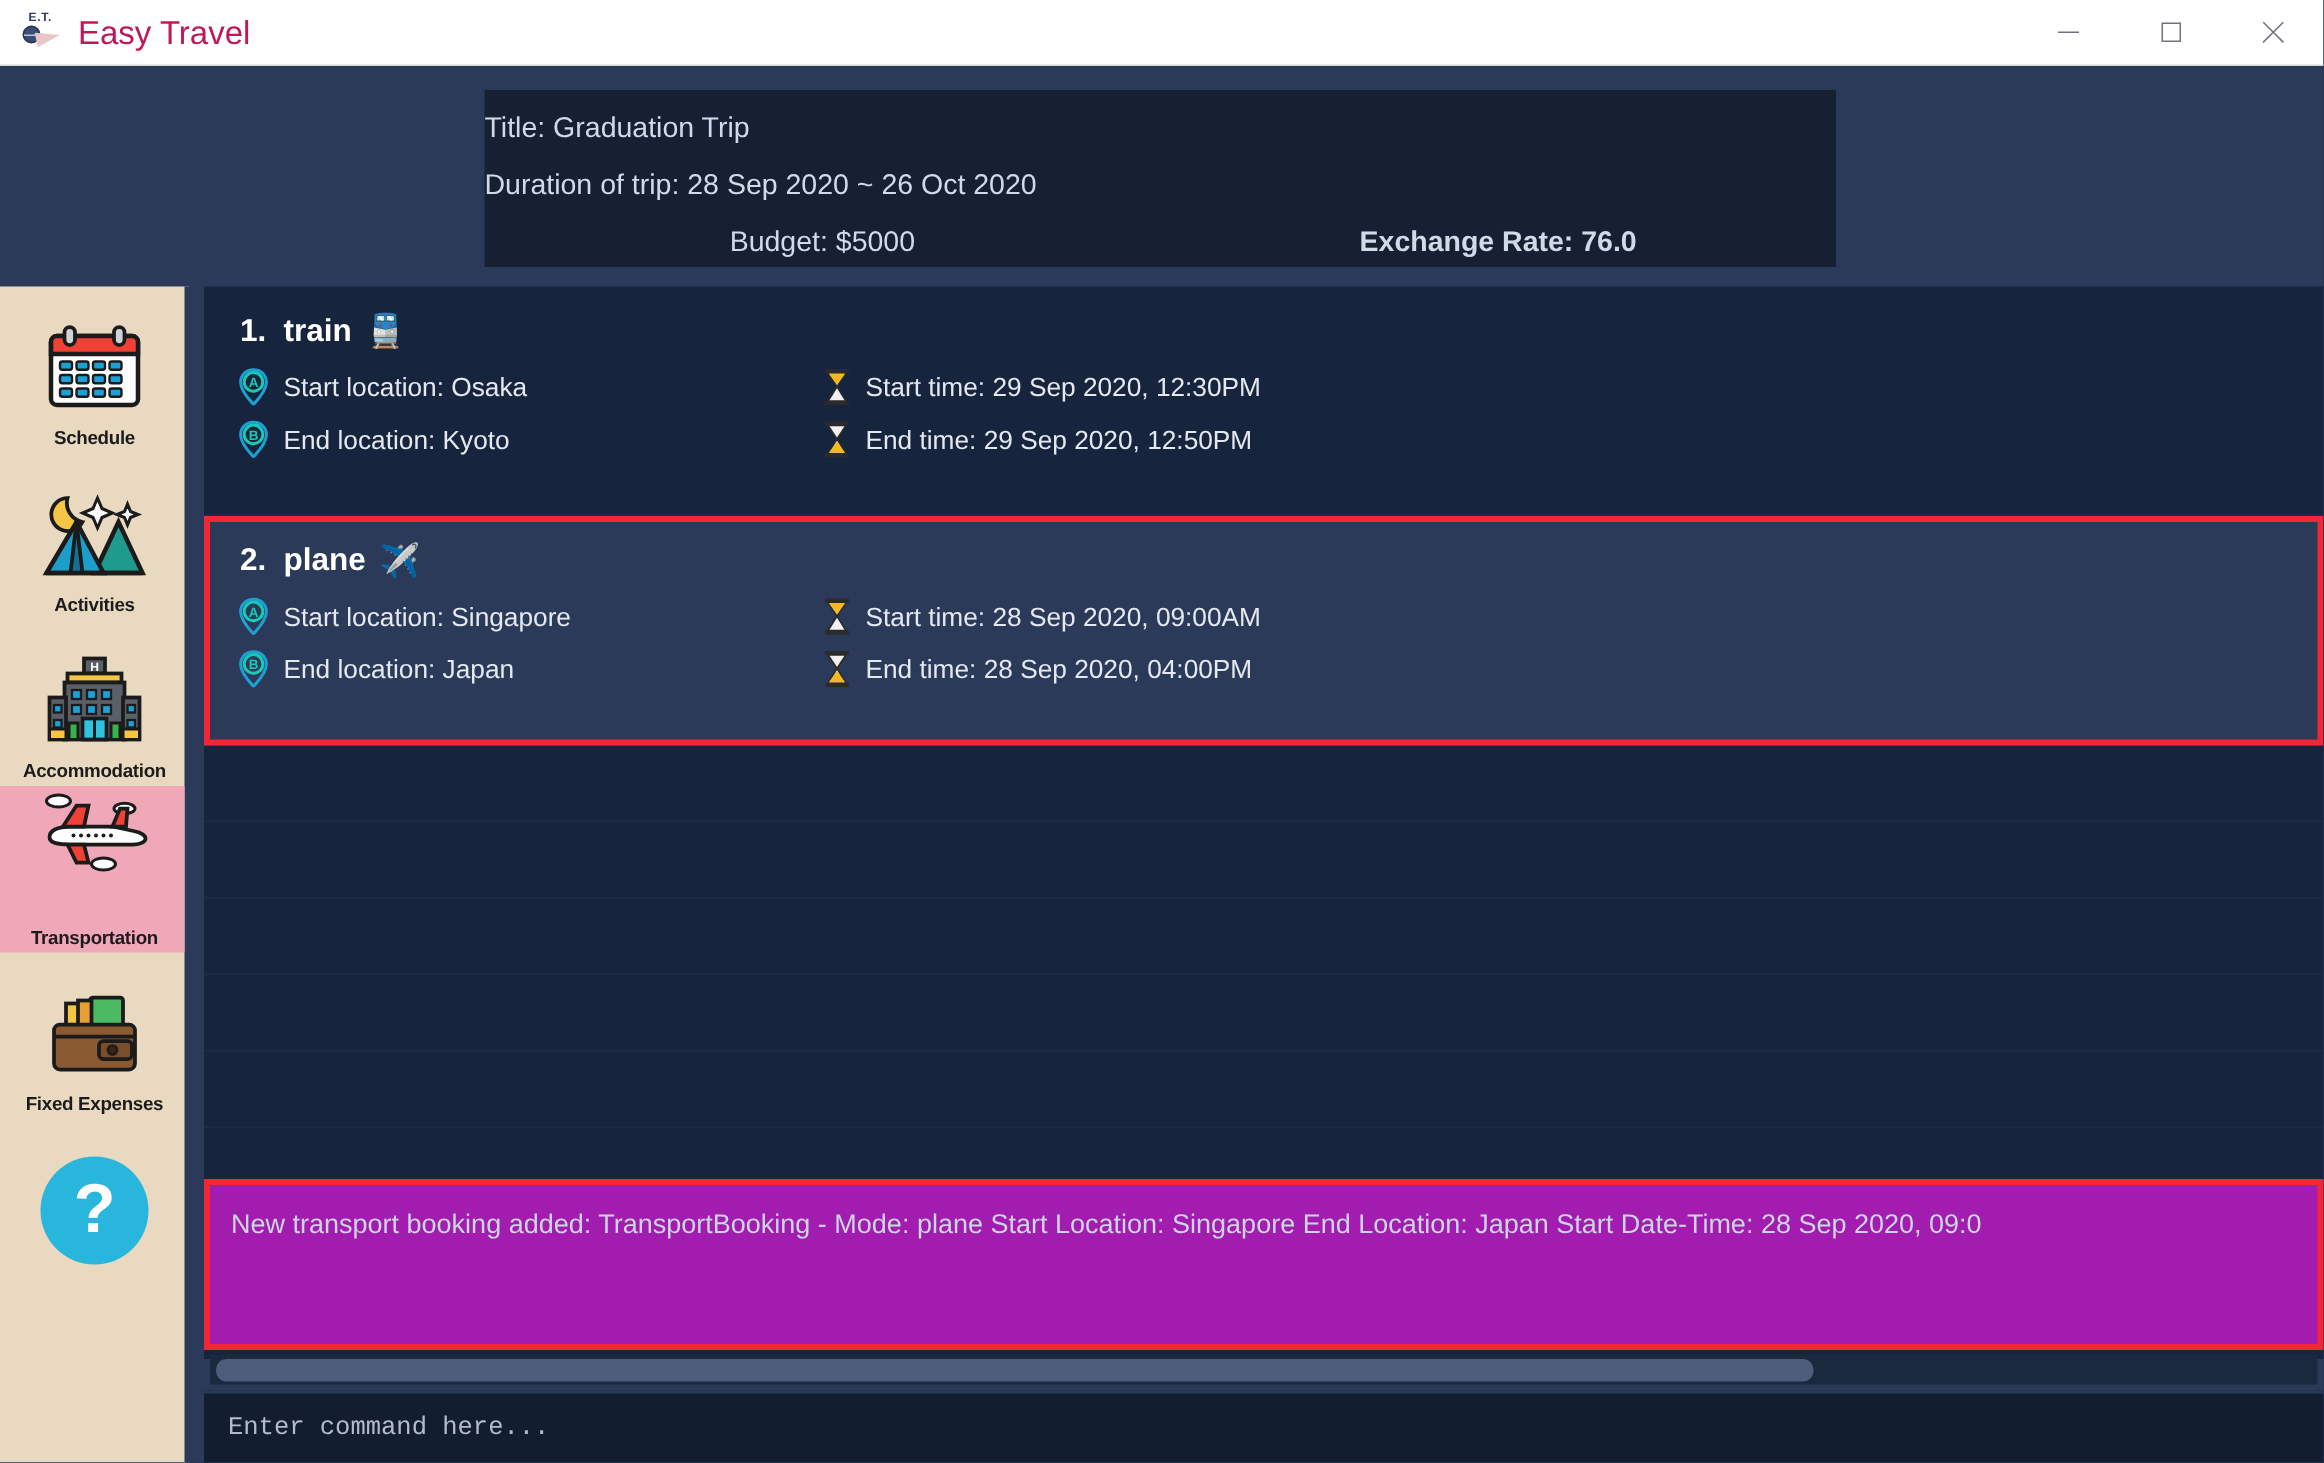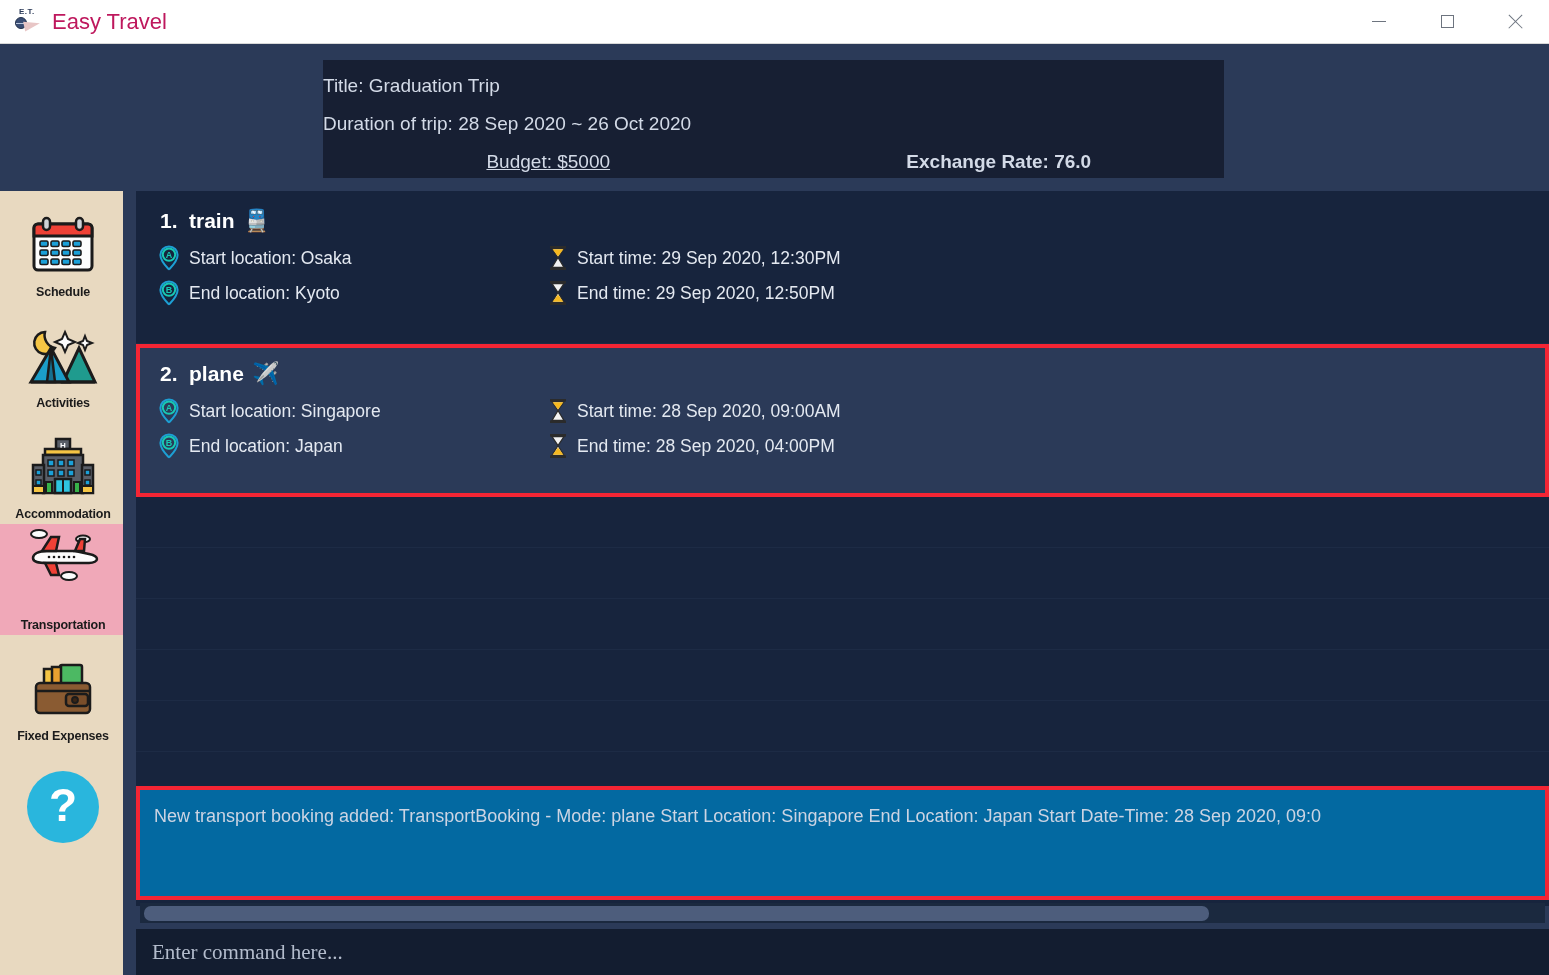--- a/index.html
+++ b/index.html
@@ -72,21 +72,21 @@
     color: #ced5e2;
     padding-top: 7px;
   }
   .trip-line {
     font-size: 19px; line-height: 38px;
     color: #d3dae7; font-weight: 400;
   }
   .trip-row {
     display: flex; line-height: 38px; font-size: 19px; color: #d3dae7;
   }
-  .trip-row .budget { width: 50%; text-align: center; text-decoration: underline; }
+  .trip-row .budget { width: 50%; text-align: center; }
   .trip-row .rate   { width: 50%; text-align: center; font-weight: bold; }
 
   
   .sidebar {
     position: absolute; top: 191px; left: 0;
     width: 126px; height: 784px;
     background: #e8d9c0;
     border-right: 3px solid #2b3a58;
     overflow: hidden;
   }
@@ -163,21 +163,21 @@
   .pin svg { display: block; }
 
   
   .hg { width: 20px; height: 26px; flex: 0 0 auto; }
   .hg svg { display: block; }
 
   
   .logbox {
     position: absolute; top: 786px; left: 136px;
     width: 1413px; height: 114px;
-    background: #0369a1;
+    background: #a21caf;
     border: 4px solid #f42534;
     color: #cfd7e5;
     overflow: hidden;
     padding: 13px 6px 0 14px;
   }
   .log-line {
     font-size: 18px; line-height: 26px; color: #ccd4e3;
     white-space: nowrap;
   }
 
@@ -197,22 +197,22 @@
   
   .cmdbar {
     position: absolute; top: 927px; left: 136px;
     width: 1413px; height: 48px;
     background: #131d30;
     display: flex; align-items: center;
     padding-left: 16px;
     border-top: 2px solid #2b3a58;
   }
   .cmd-placeholder {
-    font-size: 21px; color: #b3bccc;
-    font-family: Liberation Serif, serif;
+    font-size: 17px; color: #b3bccc;
+    font-family: Liberation Mono, monospace;
   }
 </style>
 </head>
 <body>
 
 <div class="app">
 
   <div class="titlebar">
     <div class="tb-logo">
       <span class="et">E.T.</span>

